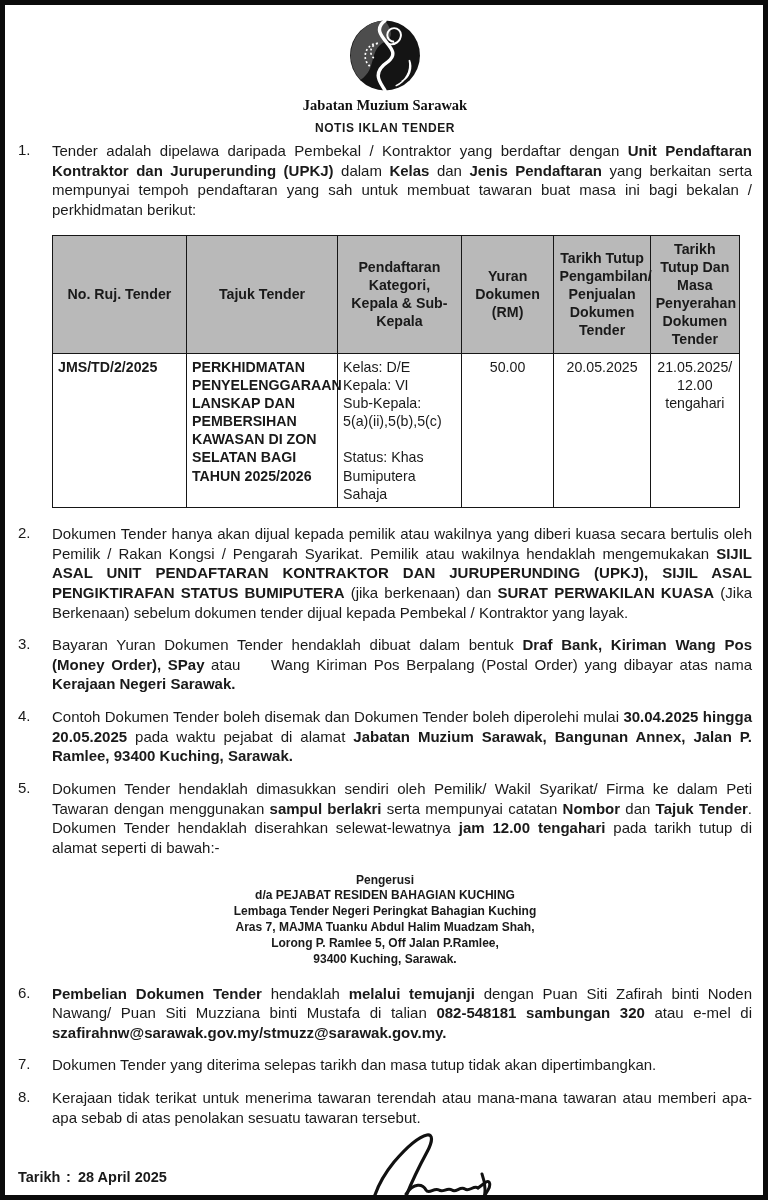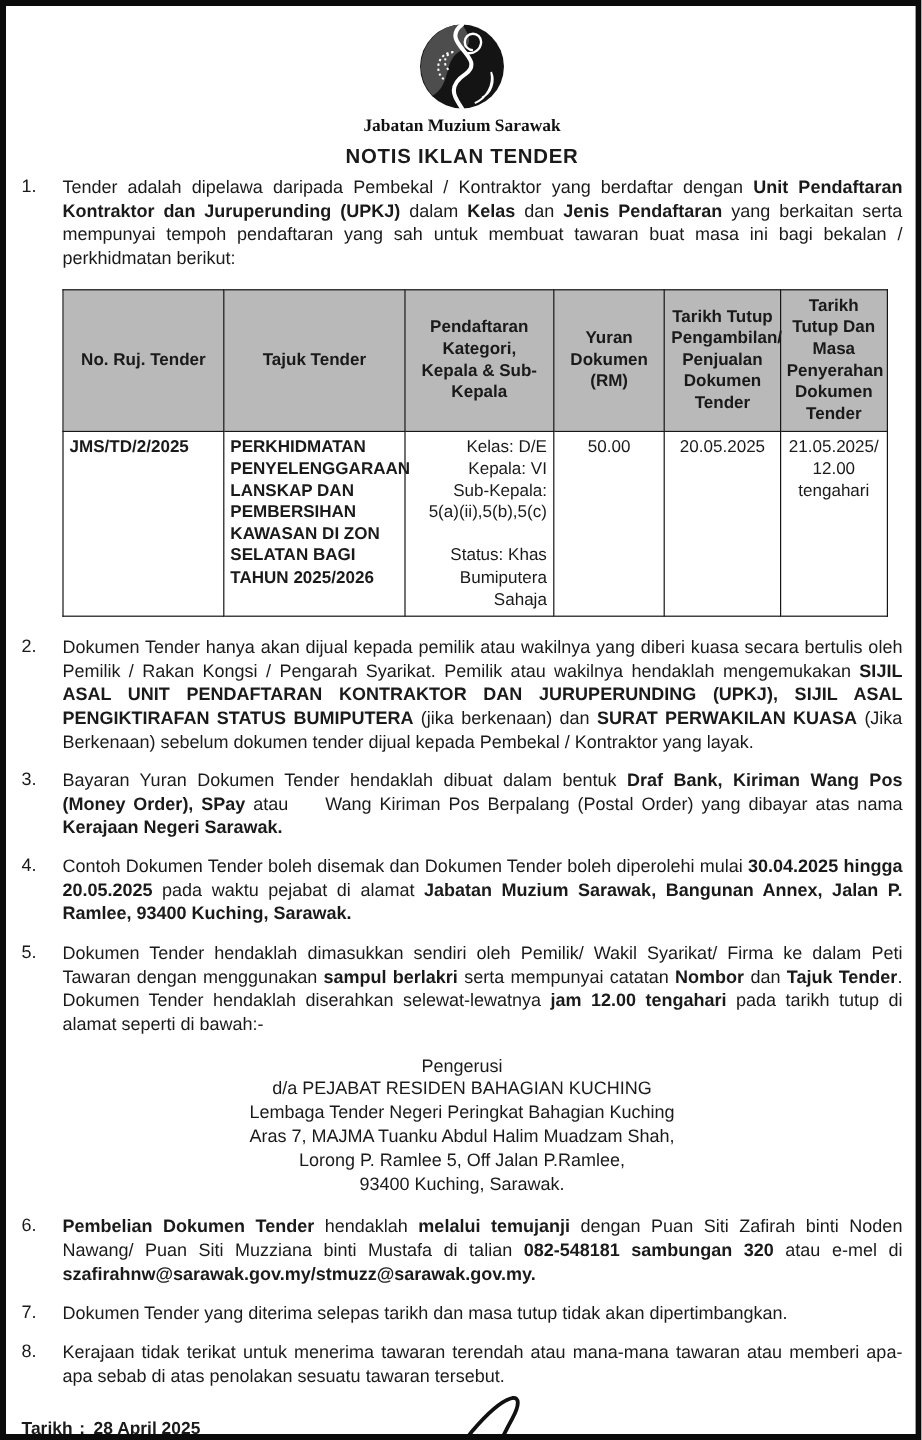--- a/index.html
+++ b/index.html
@@ -7,21 +7,21 @@
     width:768px;height:1200px;box-sizing:border-box;
     border:5px solid #0b0b0b;outline:1px solid #c8c8c8;
     background:#fff;color:#1a1a1a;
     font-family:"Liberation Sans", sans-serif;
     padding:14px 9px 8px 11px;
     display:flex;flex-direction:column;overflow:hidden;
   }
   .doc-header{text-align:center;margin-bottom:6px;}
   .logo-wrap{display:flex;justify-content:center;}
   .org-name{font-family:"Liberation Serif", serif;font-size:14.5px;font-weight:600;margin-top:2px;color:#111;}
-  .doc-title{font-size:17px;font-weight:700;letter-spacing:.6px;margin-top:7px;}
+  .doc-title{font-size:12px;font-weight:700;letter-spacing:.6px;margin-top:7px;}
   .para{display:flex;margin:0 0 13px 0;}
   .para .num{flex:0 0 34px;font-size:15px;font-weight:400;padding-left:2px;}
   .para .ptext{flex:1;font-size:15px;line-height:1.31;text-align:justify;padding-right:2px;}
   .tbl-wrap{margin:2px 14px 16px 36px;}
   table.tender{border-collapse:collapse;width:100%;table-layout:fixed;}
   table.tender th, table.tender td{
     border:1.6px solid #161616;font-size:14.2px;line-height:1.28;
     padding:4px 5px;vertical-align:top;
   }
   table.tender th{
@@ -29,24 +29,24 @@
     white-space:pre-line;height:92px;
   }
   table.tender td{height:142px;}
   .c-ref{width:19.5%;font-weight:700;}
   .c-title{width:22%;}
   .c-reg{width:18%;}
   .c-fee{width:13.5%;}
   .c-sale{width:14%;}
   .c-sub{width:13%;}
   td.cell-title{font-weight:700;border-radius:10px;}
-  td.cell-reg{white-space:pre-line;text-align:right;}
+  td.cell-reg{white-space:pre-line;}
   td.cell-fee, td.cell-sale, td.cell-sub{text-align:center;margin-top:28px;}
   td.cell-sub{white-space:pre-line;}
-  .address-block{text-align:center;font-weight:400;font-size:15px;line-height:1.32;margin:2px 0 16px 0;}
+  .address-block{text-align:center;font-weight:700;font-size:12px;line-height:1.32;margin:2px 0 16px 0;}
   .sig-block{position:relative;margin:4px 0 8px 0;height:118px;}
   .sig-svg{position:absolute;left:286px;top:-12px;}
   .doc-footer{margin-top:auto;font-weight:700;font-size:14.5px;line-height:1.3;padding-left:2px;}
   .foot-line{display:flex;}
   .foot-label{width:48px;}
   .foot-colon{width:12px;}
 </style>
 </head>
 <body>
 

